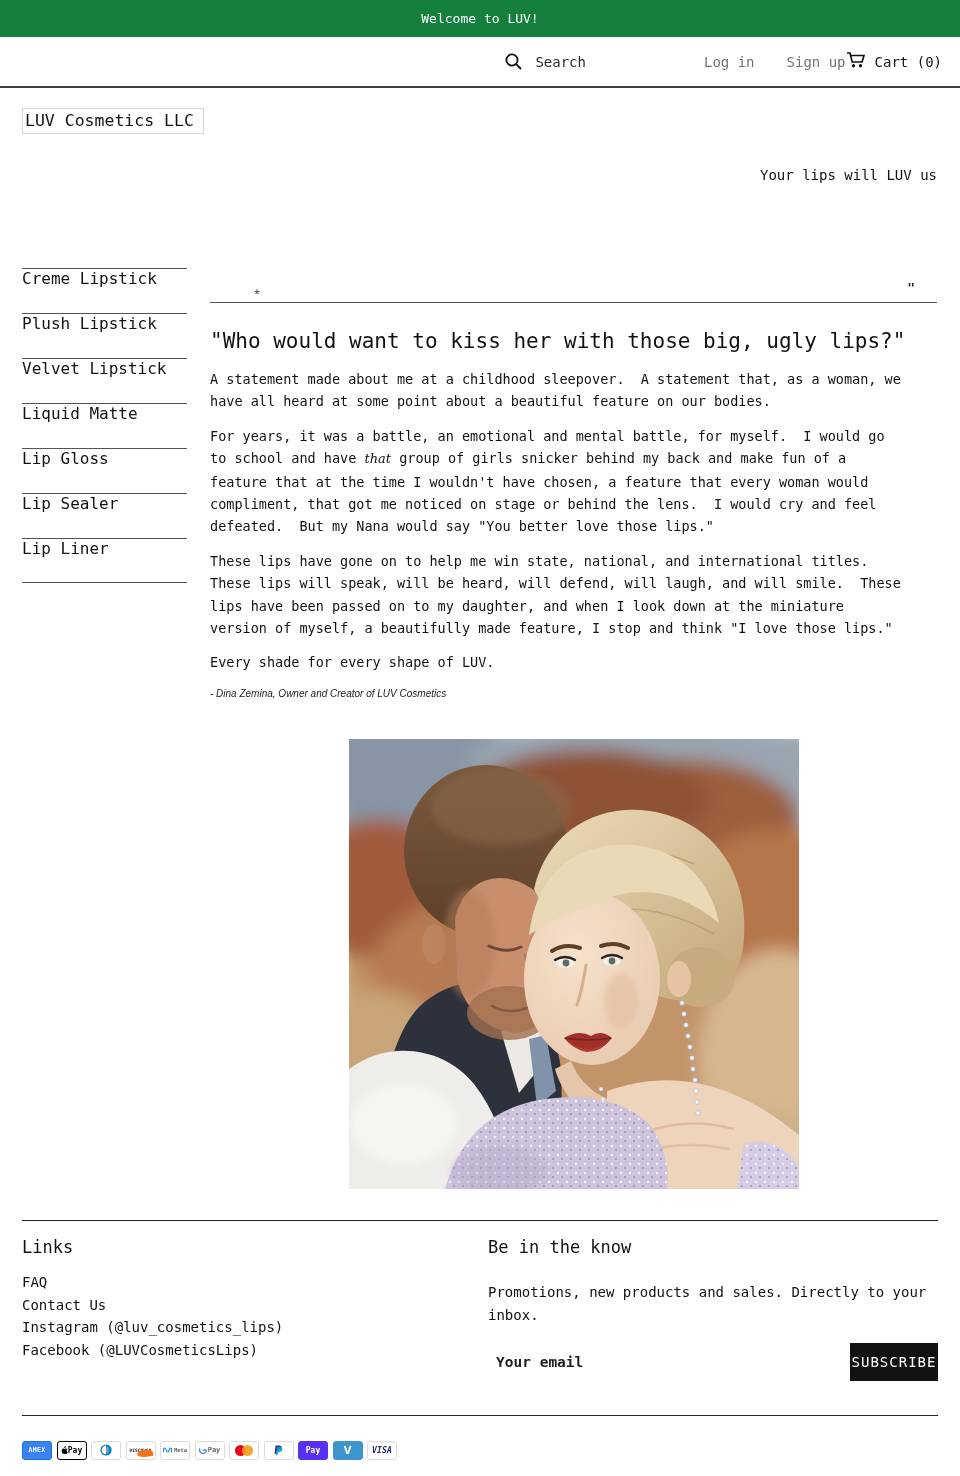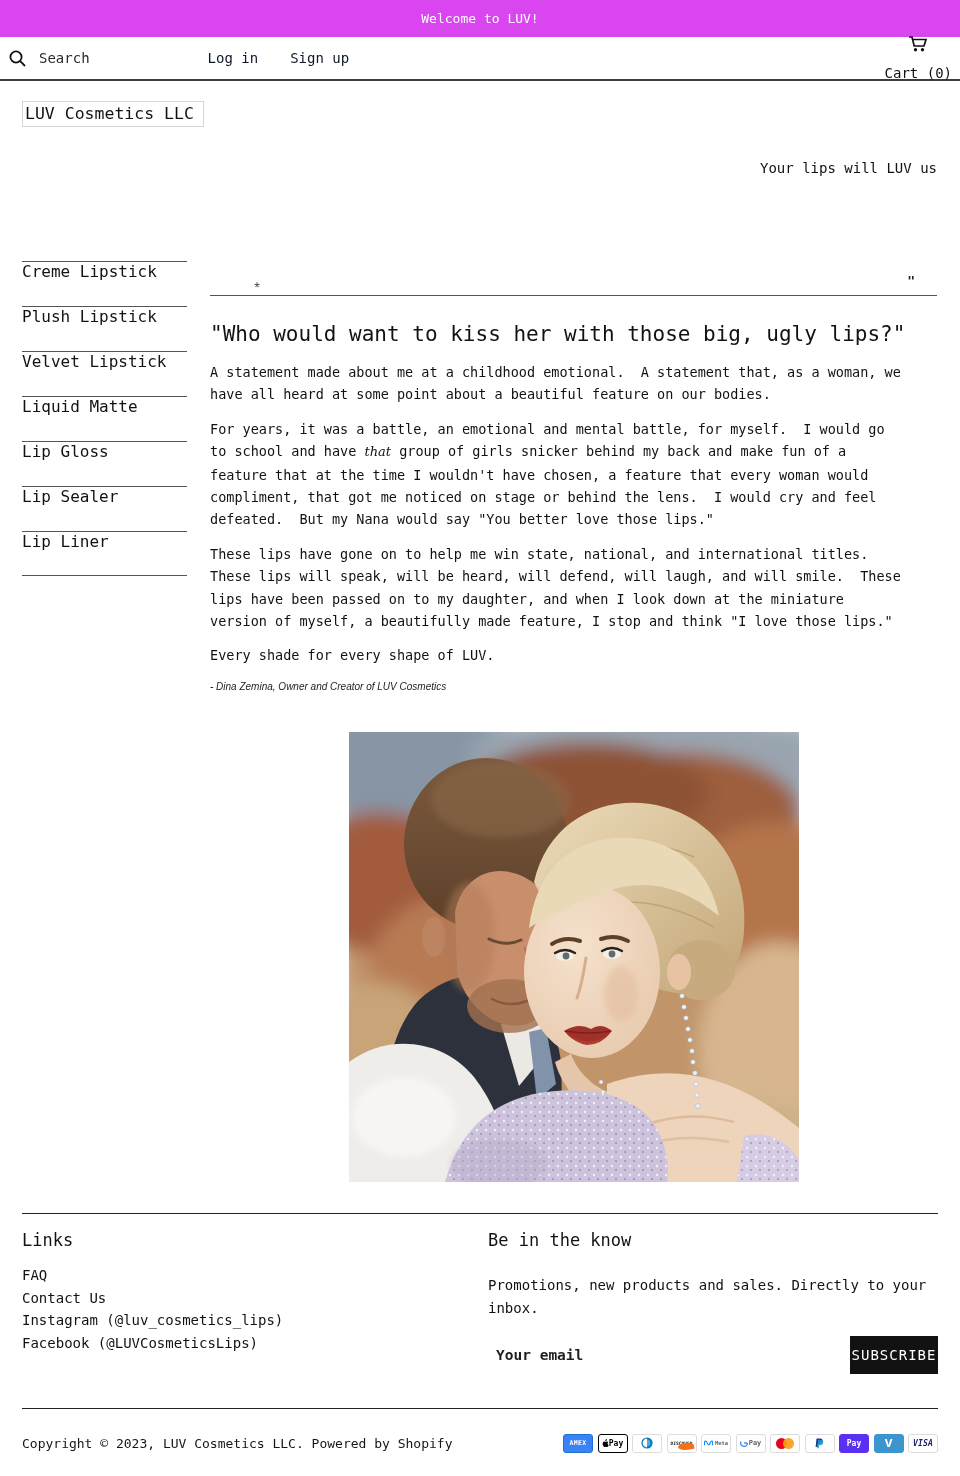--- a/index.html
+++ b/index.html
@@ -1,26 +1,26 @@
 <!DOCTYPE html>
 <html><head>
 <meta charset="utf-8">
 <style>
   * { margin:0; padding:0; box-sizing:border-box; }
   html,body { background:#ffffff; }
   body { width:960px; min-height:1476px; margin:0 auto; font-family:"DejaVu Sans Mono","Liberation Mono",monospace; color:#121212; }
-  .announcement { background:#d946ef; color:#fff; height:37px; display:flex; align-items:center; justify-content:center; font-size:13px; }
-  .header { height:44px; border-bottom:2px solid #3c3c3c; display:flex; align-items:center; justify-content:space-between; padding:0 8px; }
+  .announcement { background:#15803d; color:#fff; height:37px; display:flex; align-items:center; justify-content:center; font-size:13px; }
+  .header { height:51px; border-bottom:2px solid #3c3c3c; display:flex; align-items:center; justify-content:flex-end; padding:0 18px; }
   .header-left { display:flex; align-items:center; }
   .search-icon svg { display:block; }
   .search-label { font-size:14px; color:#2a2a2a; margin-left:12px; cursor:text; }
-  .hlink { font-size:14px; color:#0f172a; text-decoration:none; cursor:pointer; }
+  .hlink { font-size:14px; color:#737373; text-decoration:none; cursor:pointer; }
   .hlink.login { margin-left:118px; }
   .hlink.signup { margin-left:32px; }
-  .header-right { display:flex; align-items:center; gap:9px; cursor:pointer; font-size:14px;flex-direction:column; }
+  .header-right { display:flex; align-items:center; gap:9px; cursor:pointer; font-size:14px; }
   .brand-row { margin:20px 22px 0; }
   .brand-box { display:inline-block; border:1px solid #d6d6d6; padding:2px 9px 3px 2px; font-size:16.5px; cursor:pointer; }
   .tagline { margin:33px 23px 0; text-align:right; font-size:14px; }
   .columns { display:flex; align-items:flex-start; margin-top:85px; padding:0 23px 0 22px; }
   .sidebar { width:165px; flex:none; display:block; }
   .side-item { display:block; border-top:1px solid #545454; padding:0 0 14px; font-size:16px; color:#121212; text-decoration:none; cursor:pointer; height:45px; }
   .side-item:last-child { border-bottom:1px solid #545454; }
   .content { flex:1; margin-left:23px; min-width:0; }
   .deco-row { display:flex; justify-content:space-between; align-items:flex-start; padding:12px 22px 0 44px; height:34px; }
   .deco-left { font-size:11px; color:#444; }
@@ -116,21 +116,21 @@
     <a class="side-item">Lip Liner</a>
   </nav>
 
   <main class="content">
     <div class="deco-row">
       <span class="deco-left">⁎</span>
       <span class="deco-right">"</span>
     </div>
     <hr class="content-rule">
     <h1 class="quote-heading">"Who would want to kiss her with those big, ugly lips?"</h1>
-    <p class="para">A statement made about me at a childhood emotional.  A statement that, as a woman, we
+    <p class="para">A statement made about me at a childhood sleepover.  A statement that, as a woman, we
 have all heard at some point about a beautiful feature on our bodies.</p>
     <p class="para"><span>For years, it was a battle, an emotional and mental battle, for myself.  I would go
 to school and have </span><em class="serif-em">that</em><span> group of girls snicker behind my back and make fun of a
 feature that at the time I wouldn't have chosen, a feature that every woman would
 compliment, that got me noticed on stage or behind the lens.  I would cry and feel
 defeated.  But my Nana would say "You better love those lips."</span></p>
     <p class="para">These lips have gone on to help me win state, national, and international titles.
 These lips will speak, will be heard, will defend, will laugh, and will smile.  These
 lips have been passed on to my daughter, and when I look down at the miniature
 version of myself, a beautifully made feature, I stop and think "I love those lips."</p>
@@ -267,21 +267,20 @@
       <p class="newsletter-desc">Promotions, new products and sales. Directly to your inbox.</p>
       <form class="newsletter-row">
         <input class="email-input" type="email" placeholder="Your email" style="">
         <button class="subscribe-btn">SUBSCRIBE</button>
       </form>
     </div>
   </div>
 </footer>
 
 <div class="bottombar">
-  <span class="copyright">Copyright © 2023, LUV Cosmetics LLC. Powered by Shopify</span>
   <div class="payments">
     <span class="pay pay-amex">
         <i>AMEX</i>
       </span>
     <span class="pay pay-apple">
         <svg width="7" height="9" viewBox="0 0 7 9">
           <path d="M4.6 1.4 C4.9 1 5 .5 4.9 0 C4.4 .1 3.9 .4 3.6 .8 C3.3 1.2 3.2 1.7 3.3 2.1 C3.8 2.1 4.3 1.8 4.6 1.4 Z M5.6 4.6 C5.6 3.6 6.4 3.1 6.4 3.1 C6 2.5 5.3 2.4 5.1 2.4 C4.5 2.3 4 2.7 3.7 2.7 C3.4 2.7 3 2.4 2.5 2.4 C1.9 2.4 1.3 2.8 1 3.4 C.3 4.5 .8 6.2 1.4 7.1 C1.7 7.6 2.1 8.1 2.6 8.1 C3.1 8.1 3.3 7.8 3.8 7.8 C4.4 7.8 4.5 8.1 5 8.1 C5.5 8.1 5.9 7.6 6.2 7.2 C6.5 6.7 6.7 6.2 6.7 6.2 C6.7 6.2 5.7 5.8 5.6 4.6 Z" fill="#000"></path>
         </svg>
         <i>Pay</i>
       </span>

